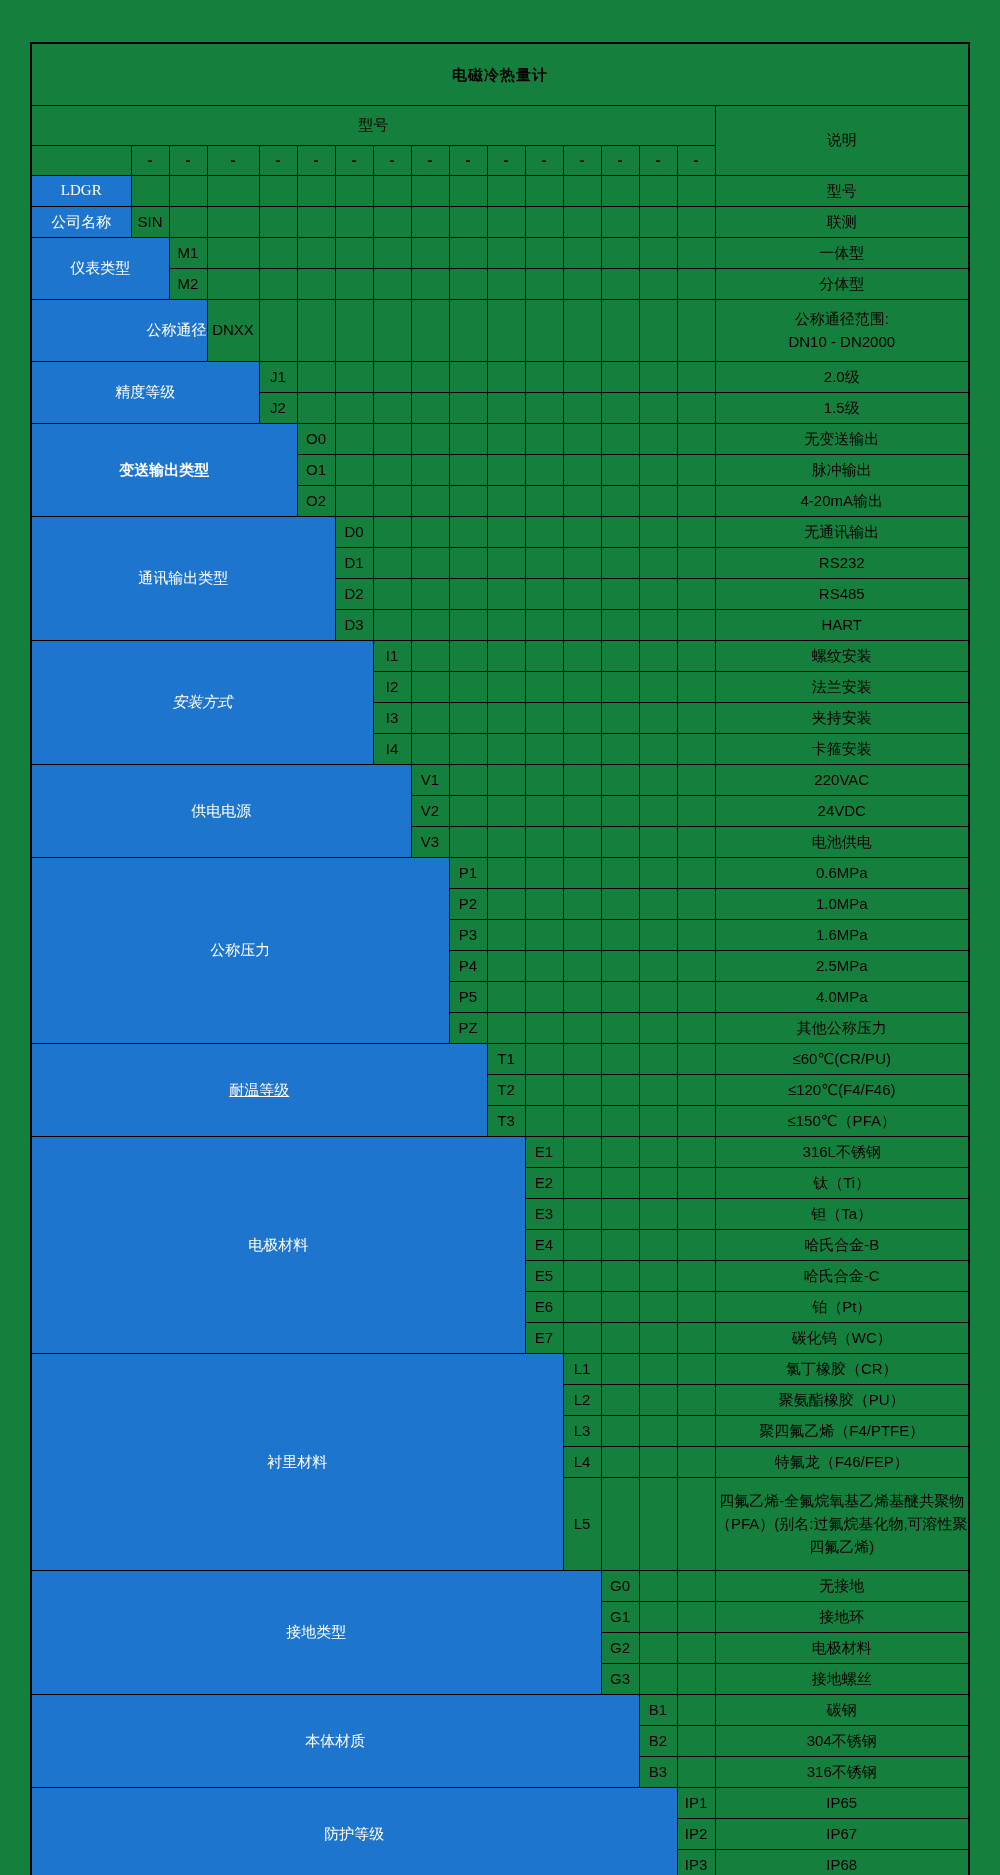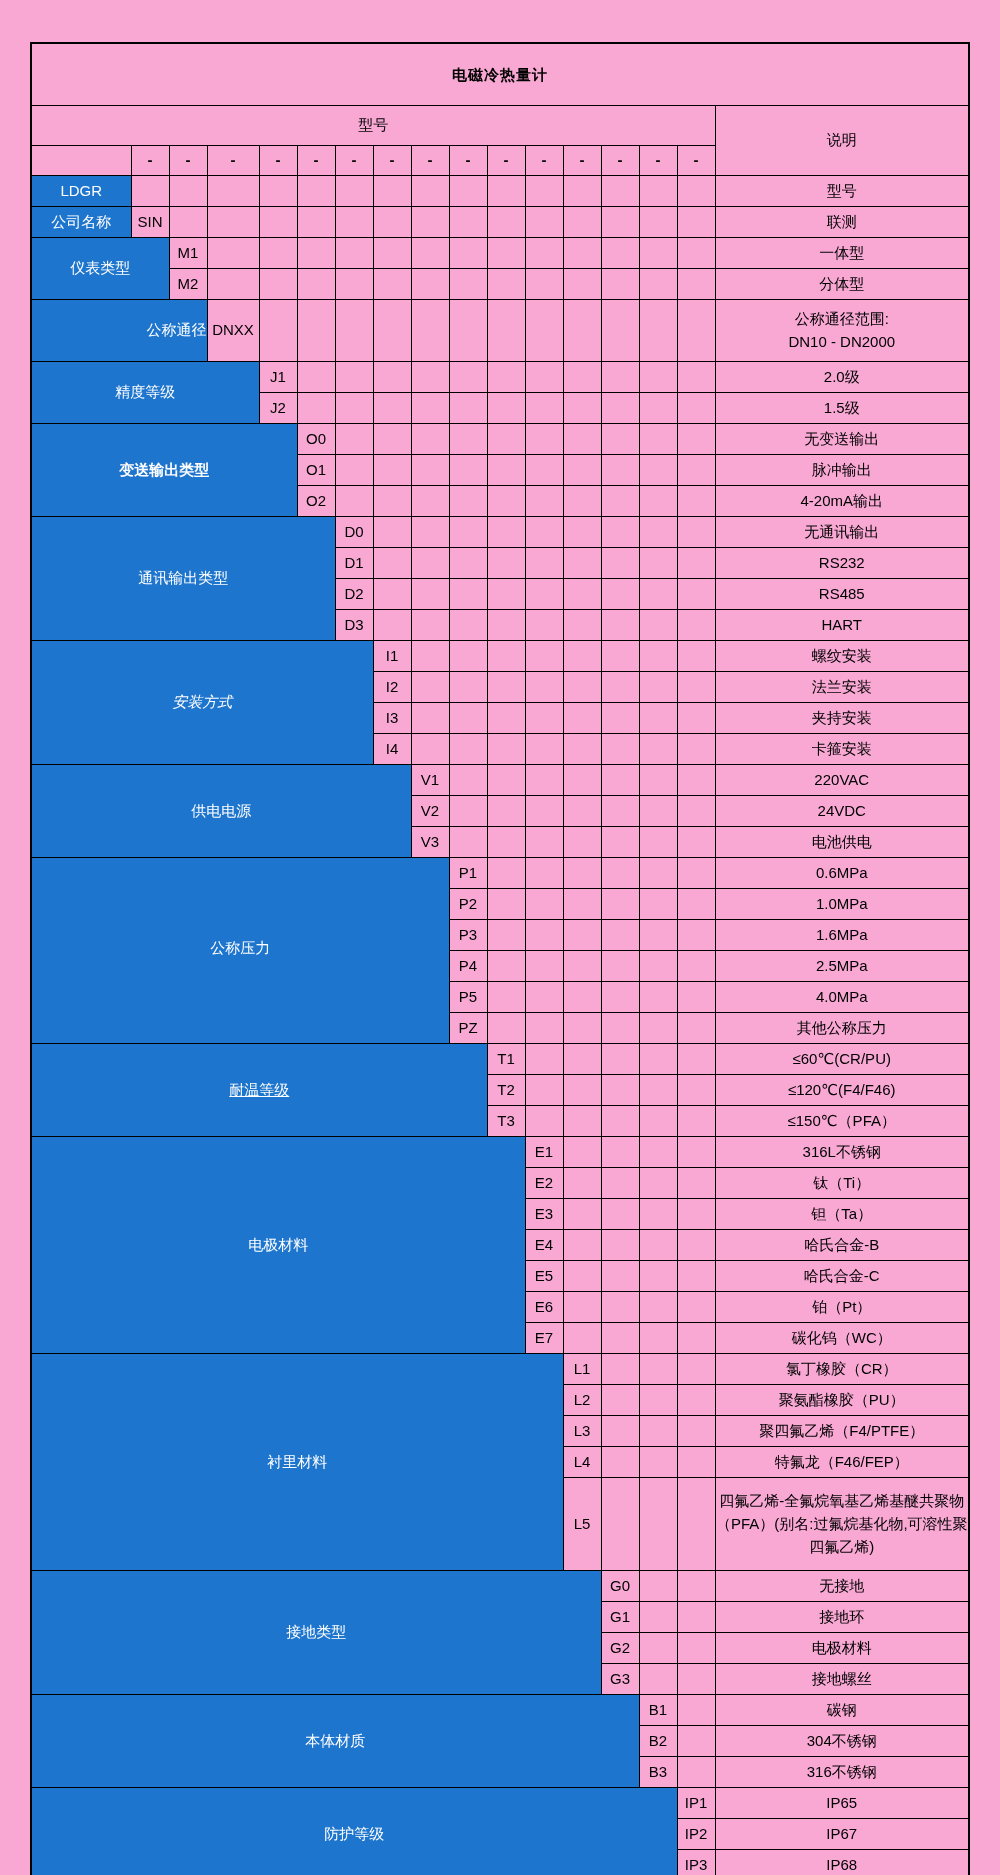--- a/index.html
+++ b/index.html
@@ -1,17 +1,17 @@
 <!DOCTYPE html>
 <html><head>
 <meta charset="utf-8">
 <style>
   html,body{margin:0;padding:0;background:#ffffff;}
   .page{
-    position:relative;width:1000px;height:1875px;background:#f9a8d4;
+    position:relative;width:1000px;height:1875px;background:#15803d;
     font-family:"Liberation Sans","DejaVu Sans",sans-serif;color:#000;
   }
   table.sel-table{
     position:absolute;left:30px;top:42px;width:940px;
     border-collapse:collapse;table-layout:fixed;
     border:2px solid #000;
   }
   table.sel-table td{
     border:1.5px solid #000;
     padding:0;overflow:hidden;
@@ -75,21 +75,21 @@
           <td class="dash">-</td>
           <td class="dash">-</td>
           <td class="dash">-</td>
           <td class="dash">-</td>
           <td class="dash">-</td>
           <td class="dash">-</td>
           <td class="dash">-</td>
           <td class="dash">-</td>
         </tr>
     <tr class="r-opt">
-          <td class="cat" rowspan="1" colspan="1" style="background: rgb(30, 117, 206);">LDGR</td>
+          <td class="cat" rowspan="1" colspan="1" style="background: rgb(30, 117, 206); font-family: Liberation Serif, serif;">LDGR</td>
           <td class="code"></td>
           <td class="blank"></td>
           <td class="blank"></td>
           <td class="blank"></td>
           <td class="blank"></td>
           <td class="blank"></td>
           <td class="blank"></td>
           <td class="blank"></td>
           <td class="blank"></td>
           <td class="blank"></td>
@@ -376,21 +376,21 @@
           <td class="blank"></td>
           <td class="blank"></td>
           <td class="blank"></td>
           <td class="blank"></td>
           <td class="blank"></td>
           <td class="blank"></td>
           <td class="blank"></td>
           <td class="desc">电池供电</td>
         </tr>
         <tr class="r-opt">
-          <td class="cat" rowspan="6" colspan="9" style="background: rgb(30, 117, 206); font-family: Liberation Mono, monospace;">公称压力</td>
+          <td class="cat" rowspan="6" colspan="9" style="background: rgb(30, 117, 206);">公称压力</td>
           <td class="code">P1</td>
           <td class="blank"></td>
           <td class="blank"></td>
           <td class="blank"></td>
           <td class="blank"></td>
           <td class="blank"></td>
           <td class="blank"></td>
           <td class="desc">0.6MPa</td>
         </tr>
         <tr class="r-opt">

